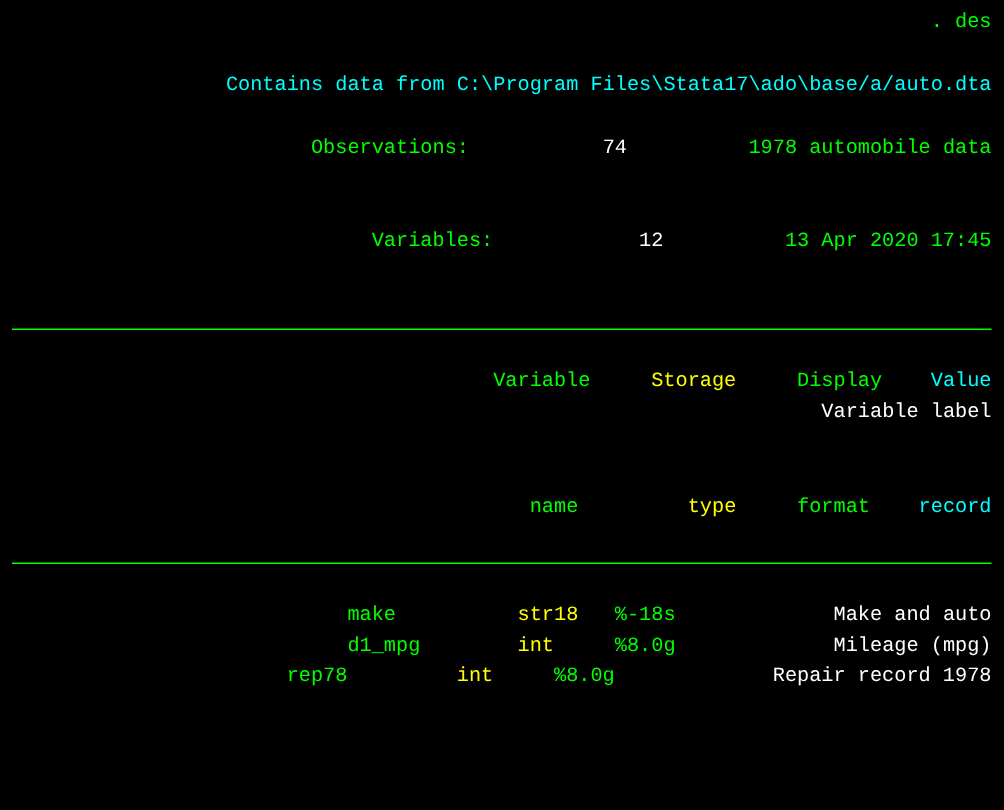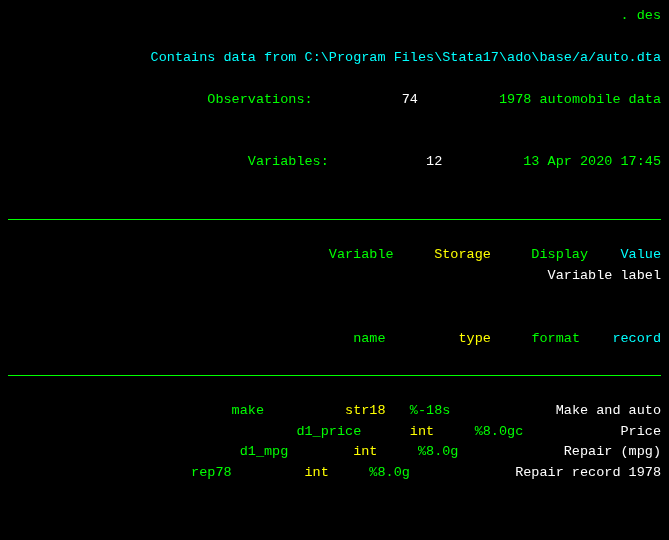--- a/index.html
+++ b/index.html
@@ -57,18 +57,17 @@
   <div class="line">
     <span class="green">    <span>name</span></span><span class="yellow">         <span>type</span></span><span class="green">     <span>format</span></span><span class="cyan">    <span>record</span></span>
   </div>
 
   <hr class="divider">
 
   <div class="line"> </div>
 
   <div id="var-rows">
       <div class="line"><span class="green">make          </span><span class="yellow">str18  </span><span class="green"> %-18s    </span><span class="cyan">        </span><span class="white"> Make and auto</span></div>
-      <div class="line"><span class="green">d1_price      </span><span class="yellow">int    </span><span class="green"> %8.0gc   </span><span class="cyan">        </span><span class="white"> Price</span></div>
-      <div class="line"><span class="green">d1_mpg        </span><span class="yellow">int    </span><span class="green"> %8.0g    </span><span class="cyan">        </span><span class="white"> Repair (mpg)</span></div>
+      <div class="line"><span class="green">d1_mpg        </span><span class="yellow">int    </span><span class="green"> %8.0g    </span><span class="cyan">        </span><span class="white"> Mileage (mpg)</span></div>
       <div class="line"><span class="green">rep78         </span><span class="yellow">int    </span><span class="green"> %8.0g    </span><span class="cyan">        </span><span class="white"> Repair record 1978</span></div>
     </div>
 
 </div>
 
 </body></html>

